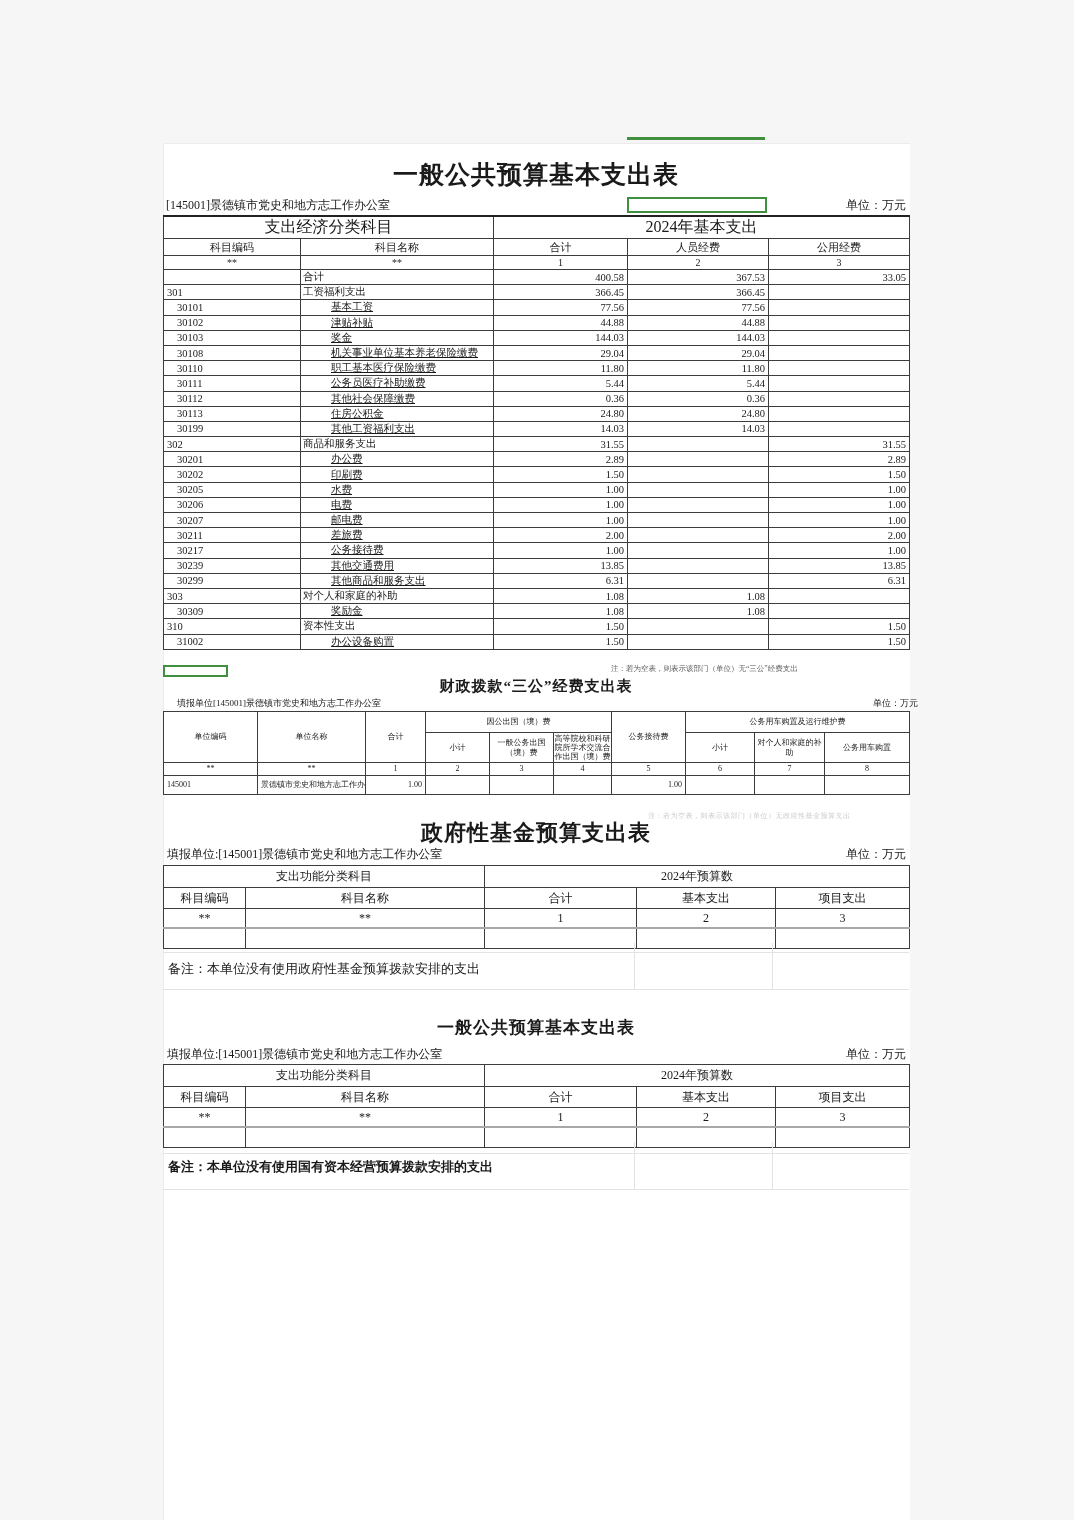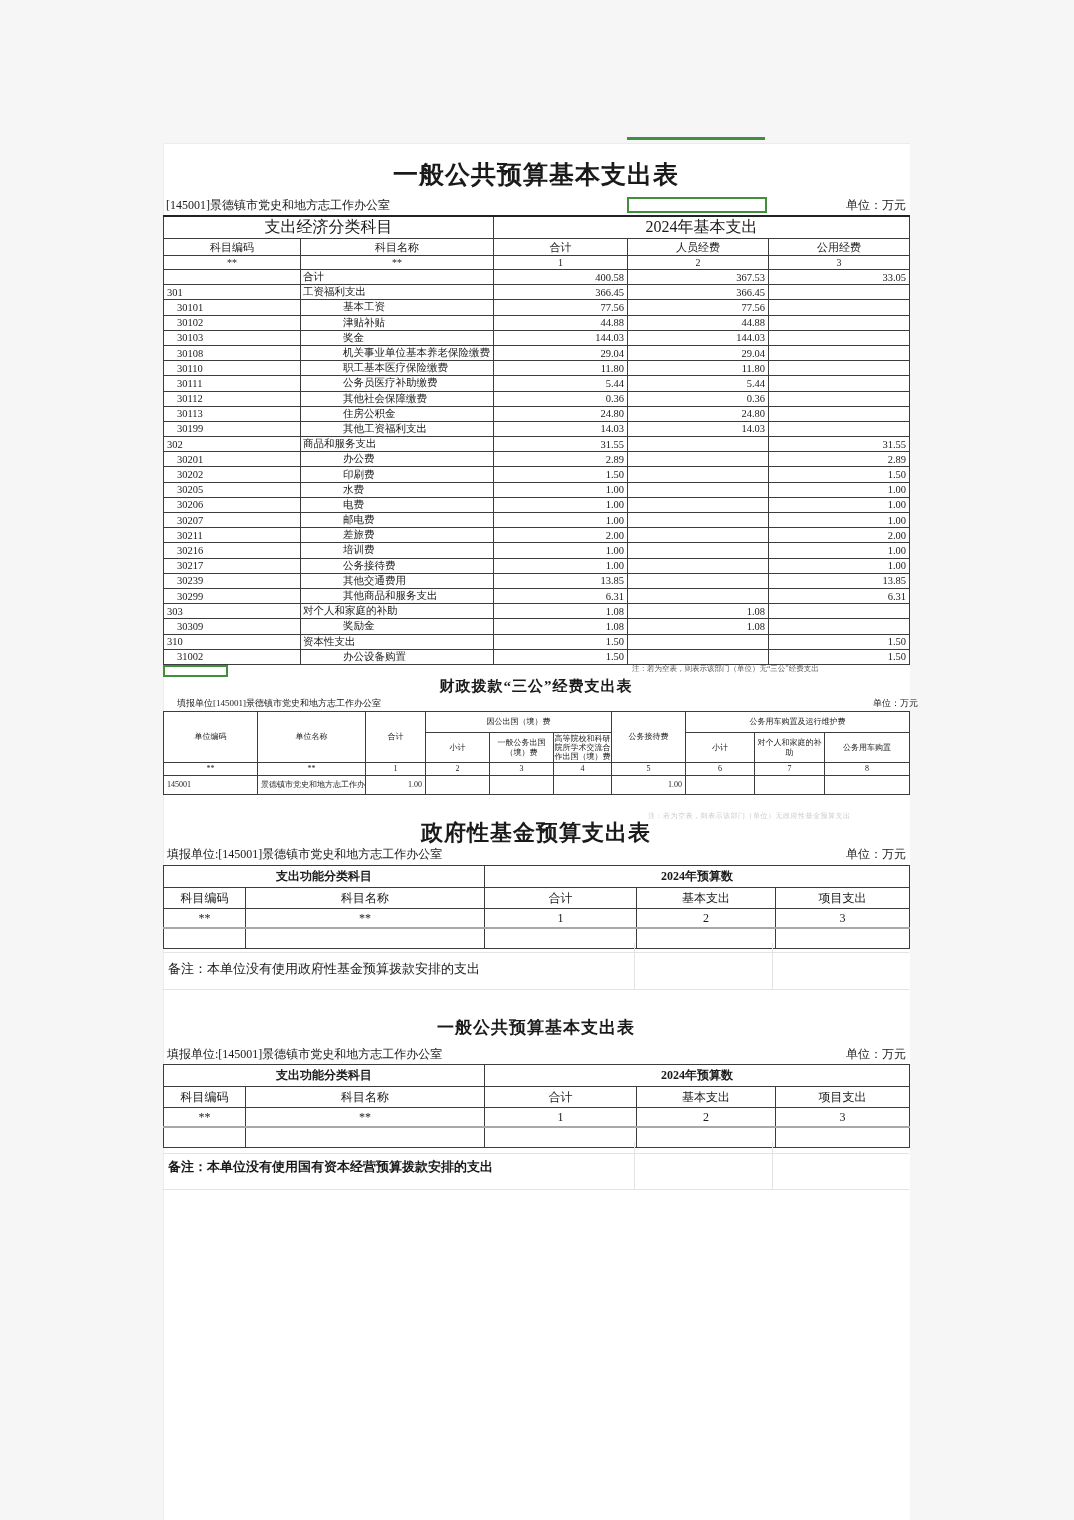--- a/index.html
+++ b/index.html
@@ -39,36 +39,36 @@
   
   #t1{left:163px;top:215px;width:746px;font-size:10.5px;}
   #t1 table{border-top:2px solid #222;}
   #t1 .hrow1 td{height:16px;font-size:16px;}
   #t1 .hrow2 td{height:16px;font-size:11px;}
   #t1 .hrow3 td{height:13px;font-size:10px;}
   #t1 tbody.data td{height:14.2px;}
   #t1 td.c-code{text-align:left;padding-left:3px;}
   #t1 tr[data-level="child"] td.c-code{padding-left:13px;}
   #t1 td.c-name{text-align:left;padding-left:2px;}
-  #t1 tr[data-level="child"] td.c-name{padding-left:42px;}
-
-  
-  #t2-note{left:611px;top:664px;font-size:7.5px;color:#5a5a5a;margin-left:21px;}
+  #t1 tr[data-level="child"] td.c-name{padding-left:30px;text-decoration:underline;}
+
+  
+  #t2-note{left:611px;top:664px;font-size:7.5px;color:#5a5a5a;}
   #t2-sel{left:163px;top:665px;width:65px;height:12px;}
   #t2{left:163px;top:711px;width:746px;font-size:8px;}
   #t2 td{white-space:normal;line-height:1.15;}
   #t2 .r1 td{height:20px;}
   #t2 .r2 td{height:29px;}
   #t2 .r3 td{height:12px;}
   #t2 .r4 td{height:18px;white-space:nowrap;}
   #t2 td.left{text-align:left;padding-left:3px;margin-top:12px;}
 
   
   .t34{width:746px;font-size:12px;}
-  .t34 .r1 td{height:21px;font-weight:bold;}
+  .t34 .r1 td{height:21px;}
   .t34 .r2 td{height:20px;}
   .t34 .r3 td{height:18px;border-bottom:2px solid #a8a8a8;}
   .t34 .r4 td{height:19px;}
   #t3{left:163px;top:865px;}
   #t4{left:163px;top:1064px;}
 
   
   .faintzone{width:746px;height:47px;}
   #fz3{left:163px;top:943px;}
   #fz4{left:163px;top:1142px;height:48px;}
@@ -263,27 +263,20 @@
         </tr>
 
         <tr data-level="child">
           <td class="c-code">30211</td>
           <td class="c-name">差旅费</td>
           <td class="num">2.00</td>
           <td class="num"></td>
           <td class="num">2.00</td>
         </tr>
 
-        <tr data-level="child">
-          <td class="c-code">30216</td>
-          <td class="c-name">培训费</td>
-          <td class="num">1.00</td>
-          <td class="num"></td>
-          <td class="num">1.00</td>
-        </tr>
 
         <tr data-level="child">
           <td class="c-code">30217</td>
           <td class="c-name">公务接待费</td>
           <td class="num">1.00</td>
           <td class="num"></td>
           <td class="num">1.00</td>
         </tr>
 
         <tr data-level="child">

